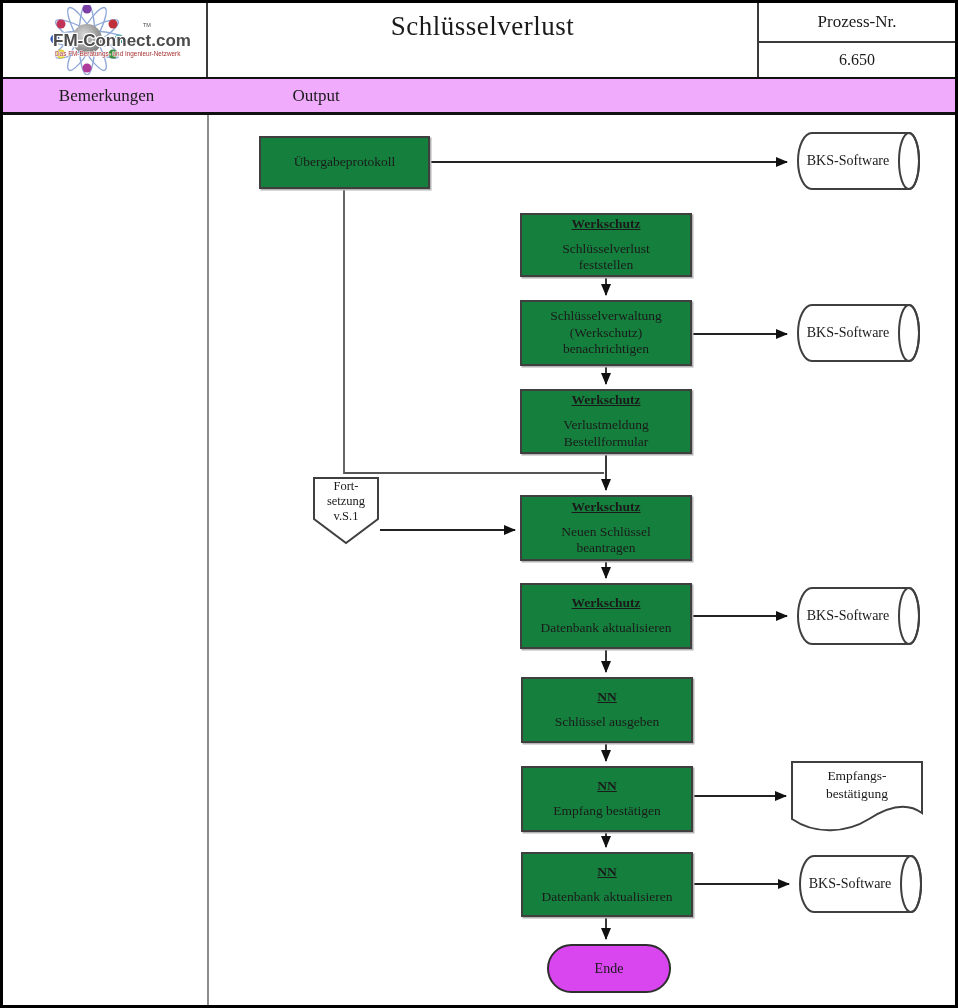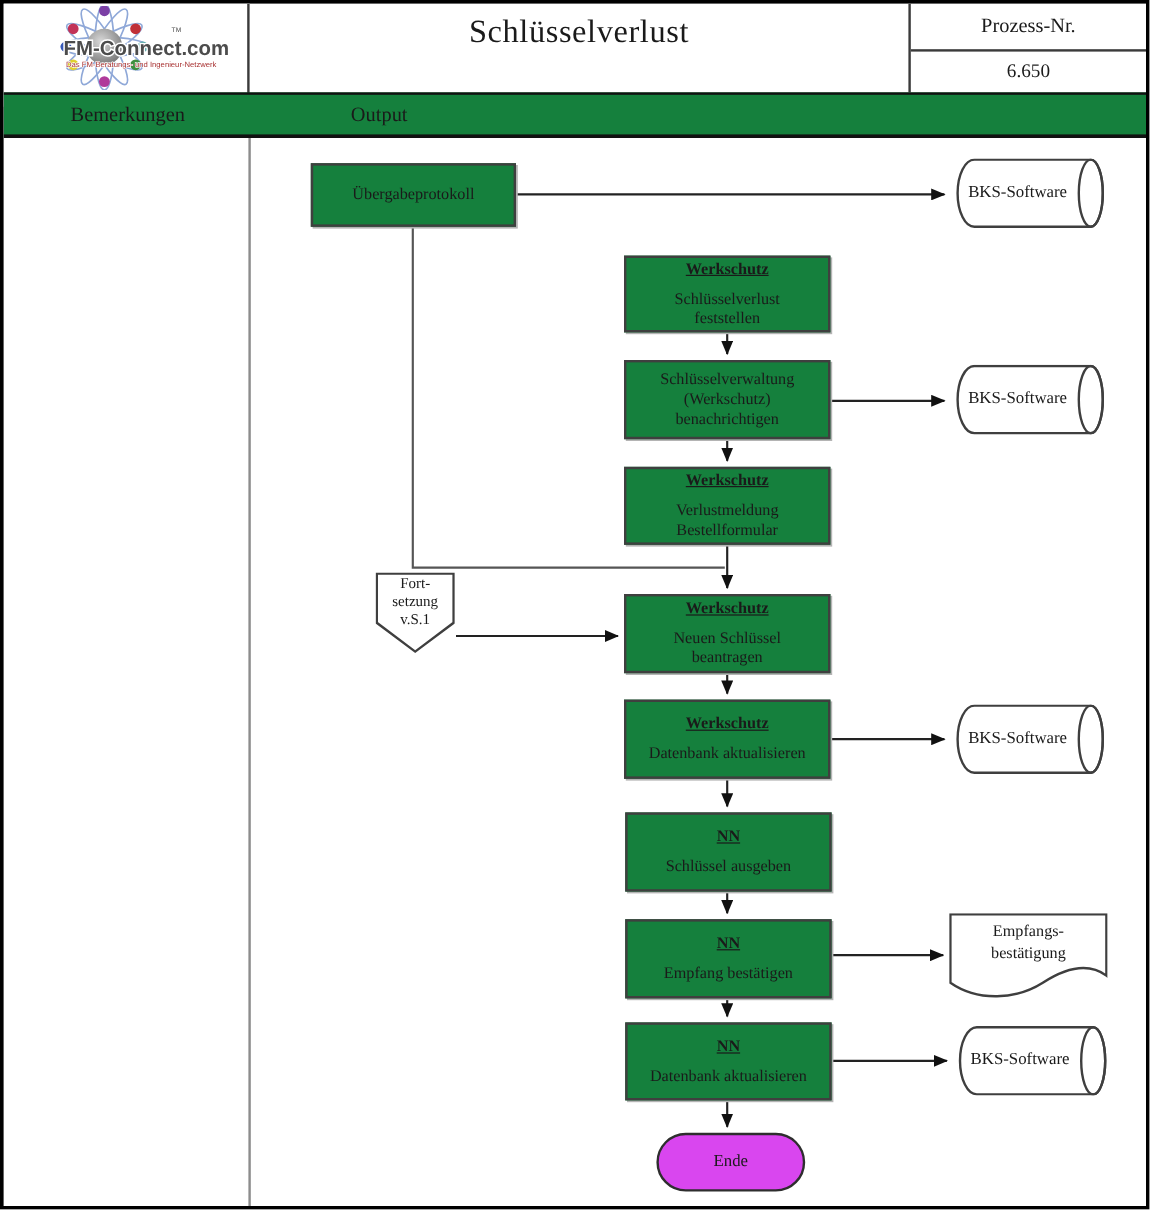--- a/index.html
+++ b/index.html
@@ -9,21 +9,21 @@
     font-family:"Liberation Serif", serif; color:#1a1a1a;
   }
   
   .cell-logo{position:absolute;left:0;top:0;width:203px;height:86px;border-right:2px solid #3a3a3a;background:#fff;}
   .cell-title{position:absolute;left:205px;top:0;width:549px;height:74px;border-right:2px solid #3a3a3a;
     display:flex;align-items:flex-start;justify-content:center;}
   .page-title{font-size:27px;margin-top:8px;letter-spacing:.5px;}
   .cell-pn{position:absolute;left:756px;top:0;right:0;height:74px;}
   .pn-label{height:40px;border-bottom:2px solid #3a3a3a;display:flex;align-items:center;justify-content:center;font-size:17px;box-sizing:border-box;}
   .pn-value{height:34px;display:flex;align-items:center;justify-content:center;font-size:16px;}
-  .col-band{position:absolute;left:0;top:74px;width:100%;height:38px;background:#15803d;
+  .col-band{position:absolute;left:0;top:74px;width:100%;height:38px;background:#f0abfc;
     border-top:2px solid #111;border-bottom:3px solid #111;box-sizing:border-box;}
   .col-label{position:absolute;top:0;height:33px;display:flex;align-items:center;justify-content:center;font-size:17px;}
   .col-1{left:0;width:207px;}
   .col-2{left:207px;width:212px;}
   .col-3{left:419px;width:324px;}
   .col-4{left:743px;width:212px;}
   
   .col-divider{position:absolute;left:204px;top:112px;bottom:0;width:2px;background:#8c8c8c;}
   .connectors{position:absolute;left:0;top:0;pointer-events:none;}
   

